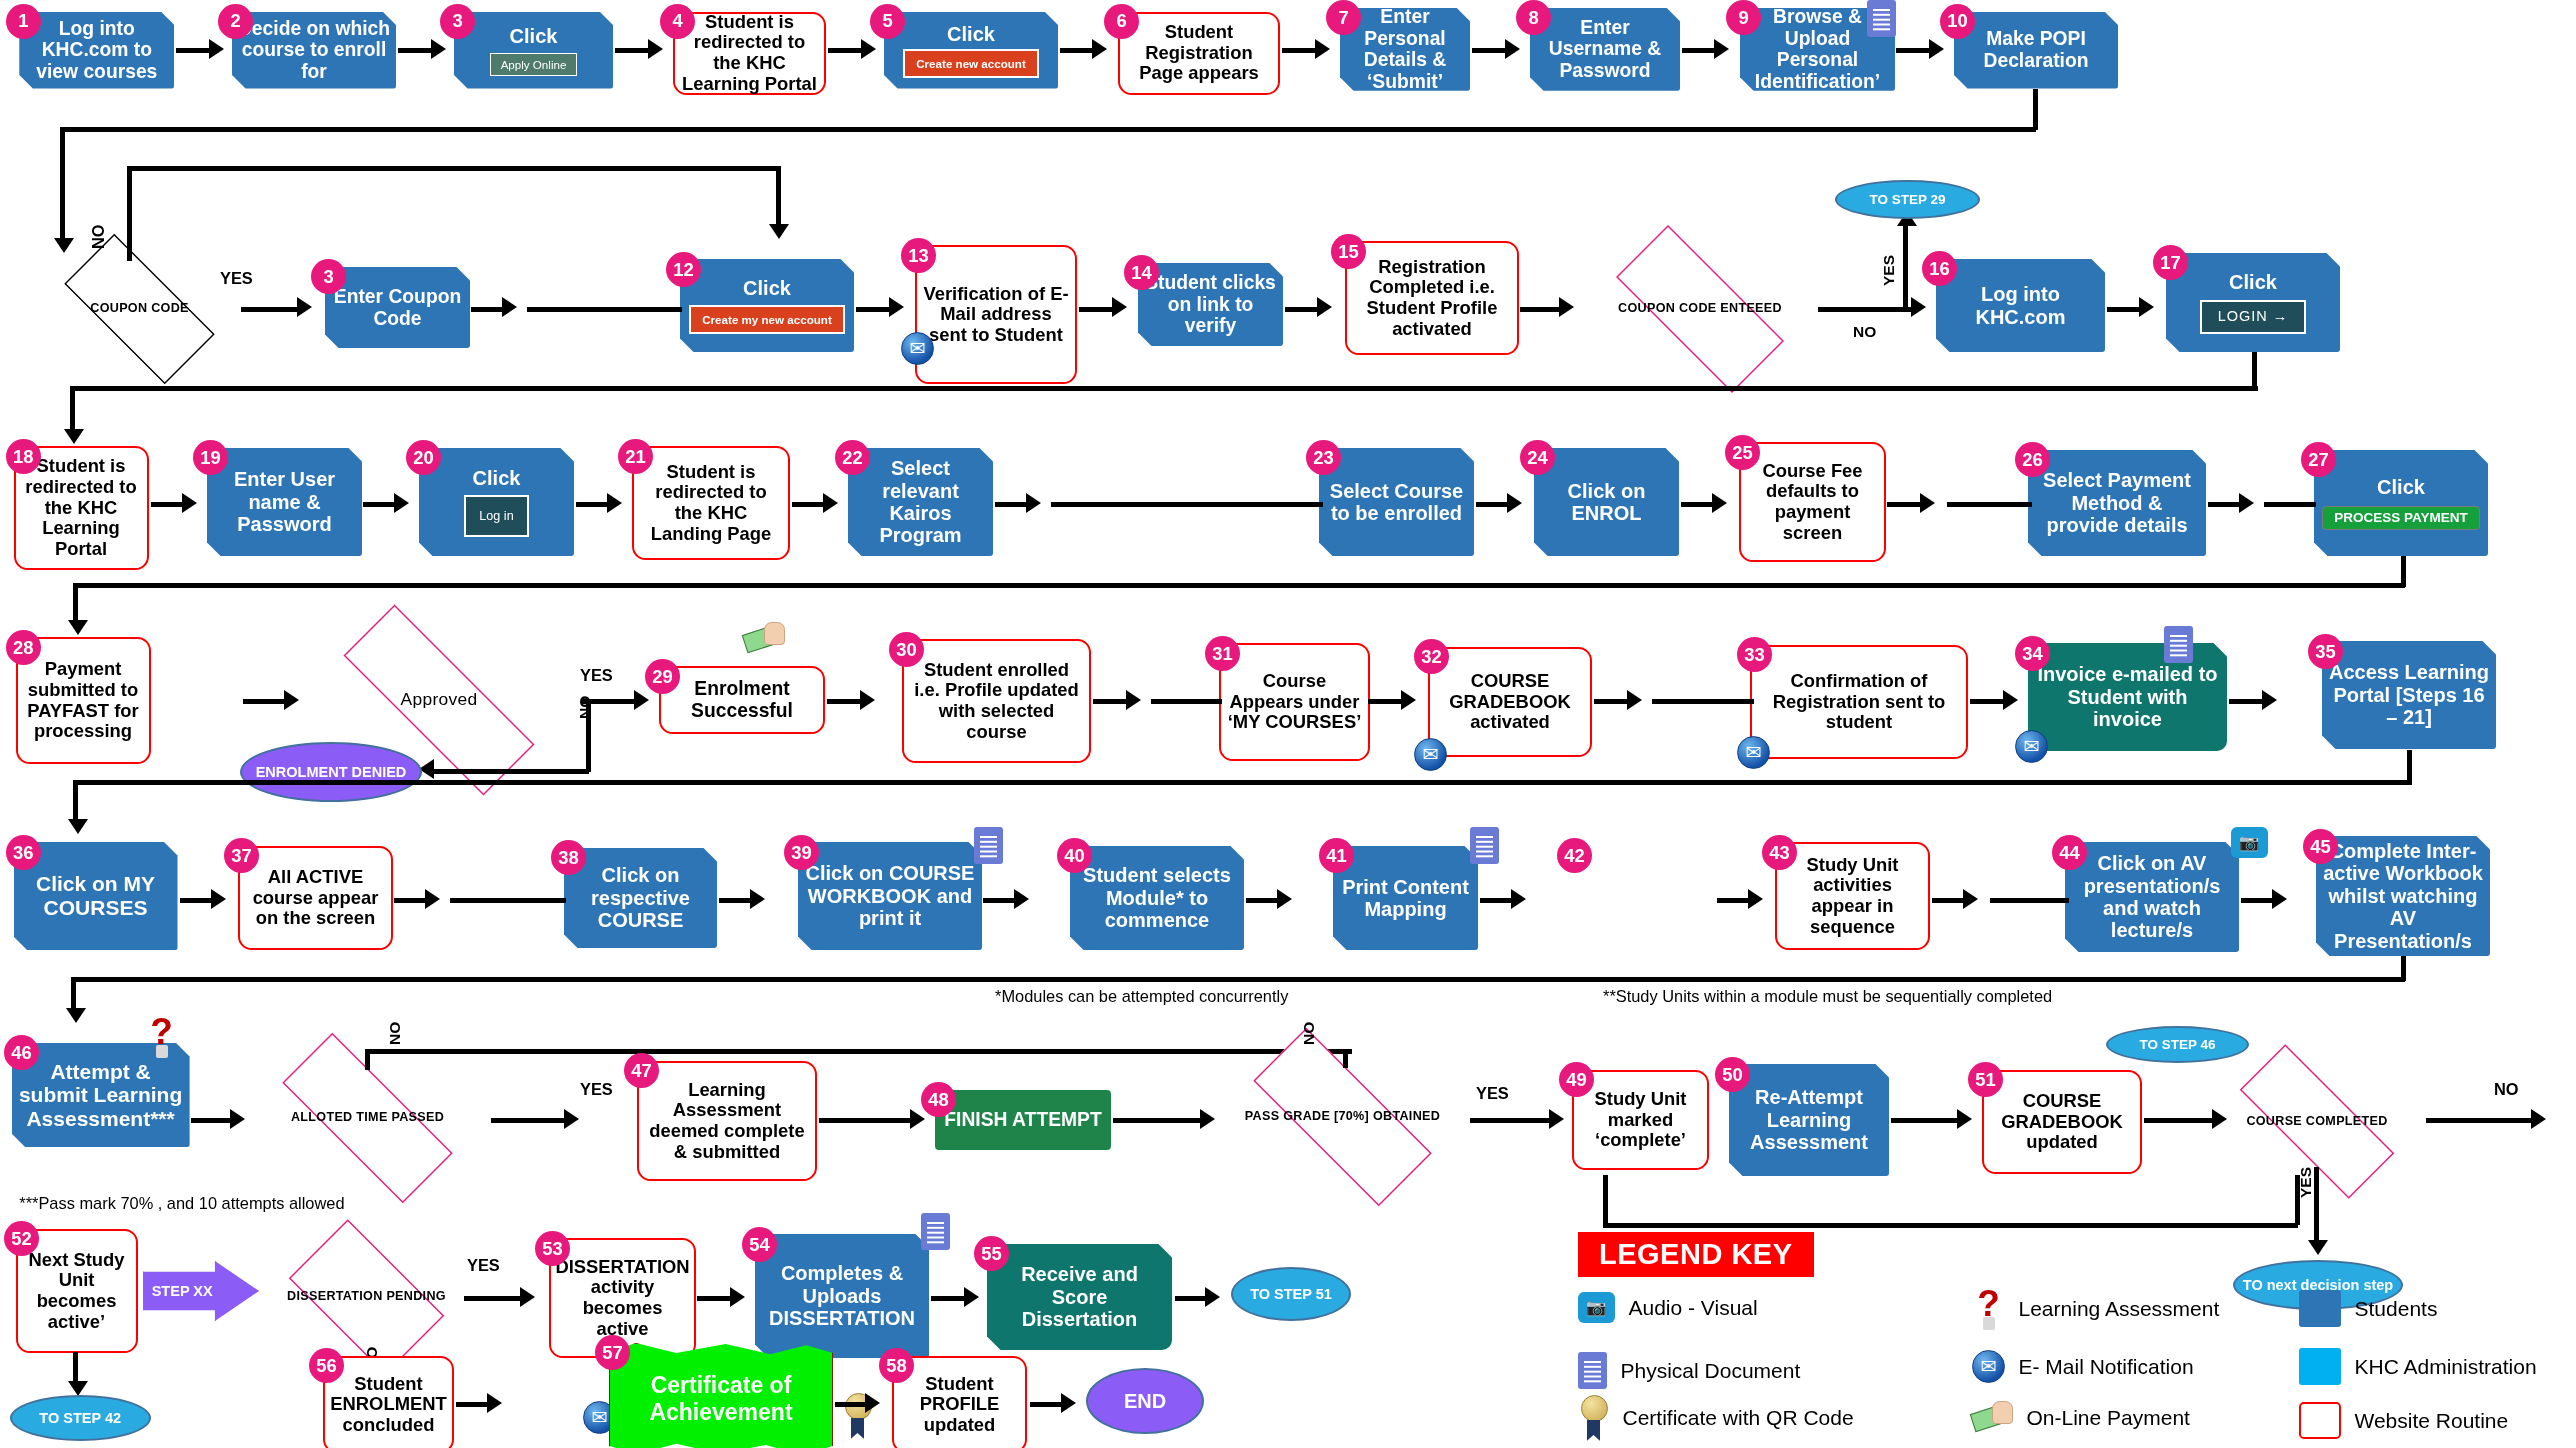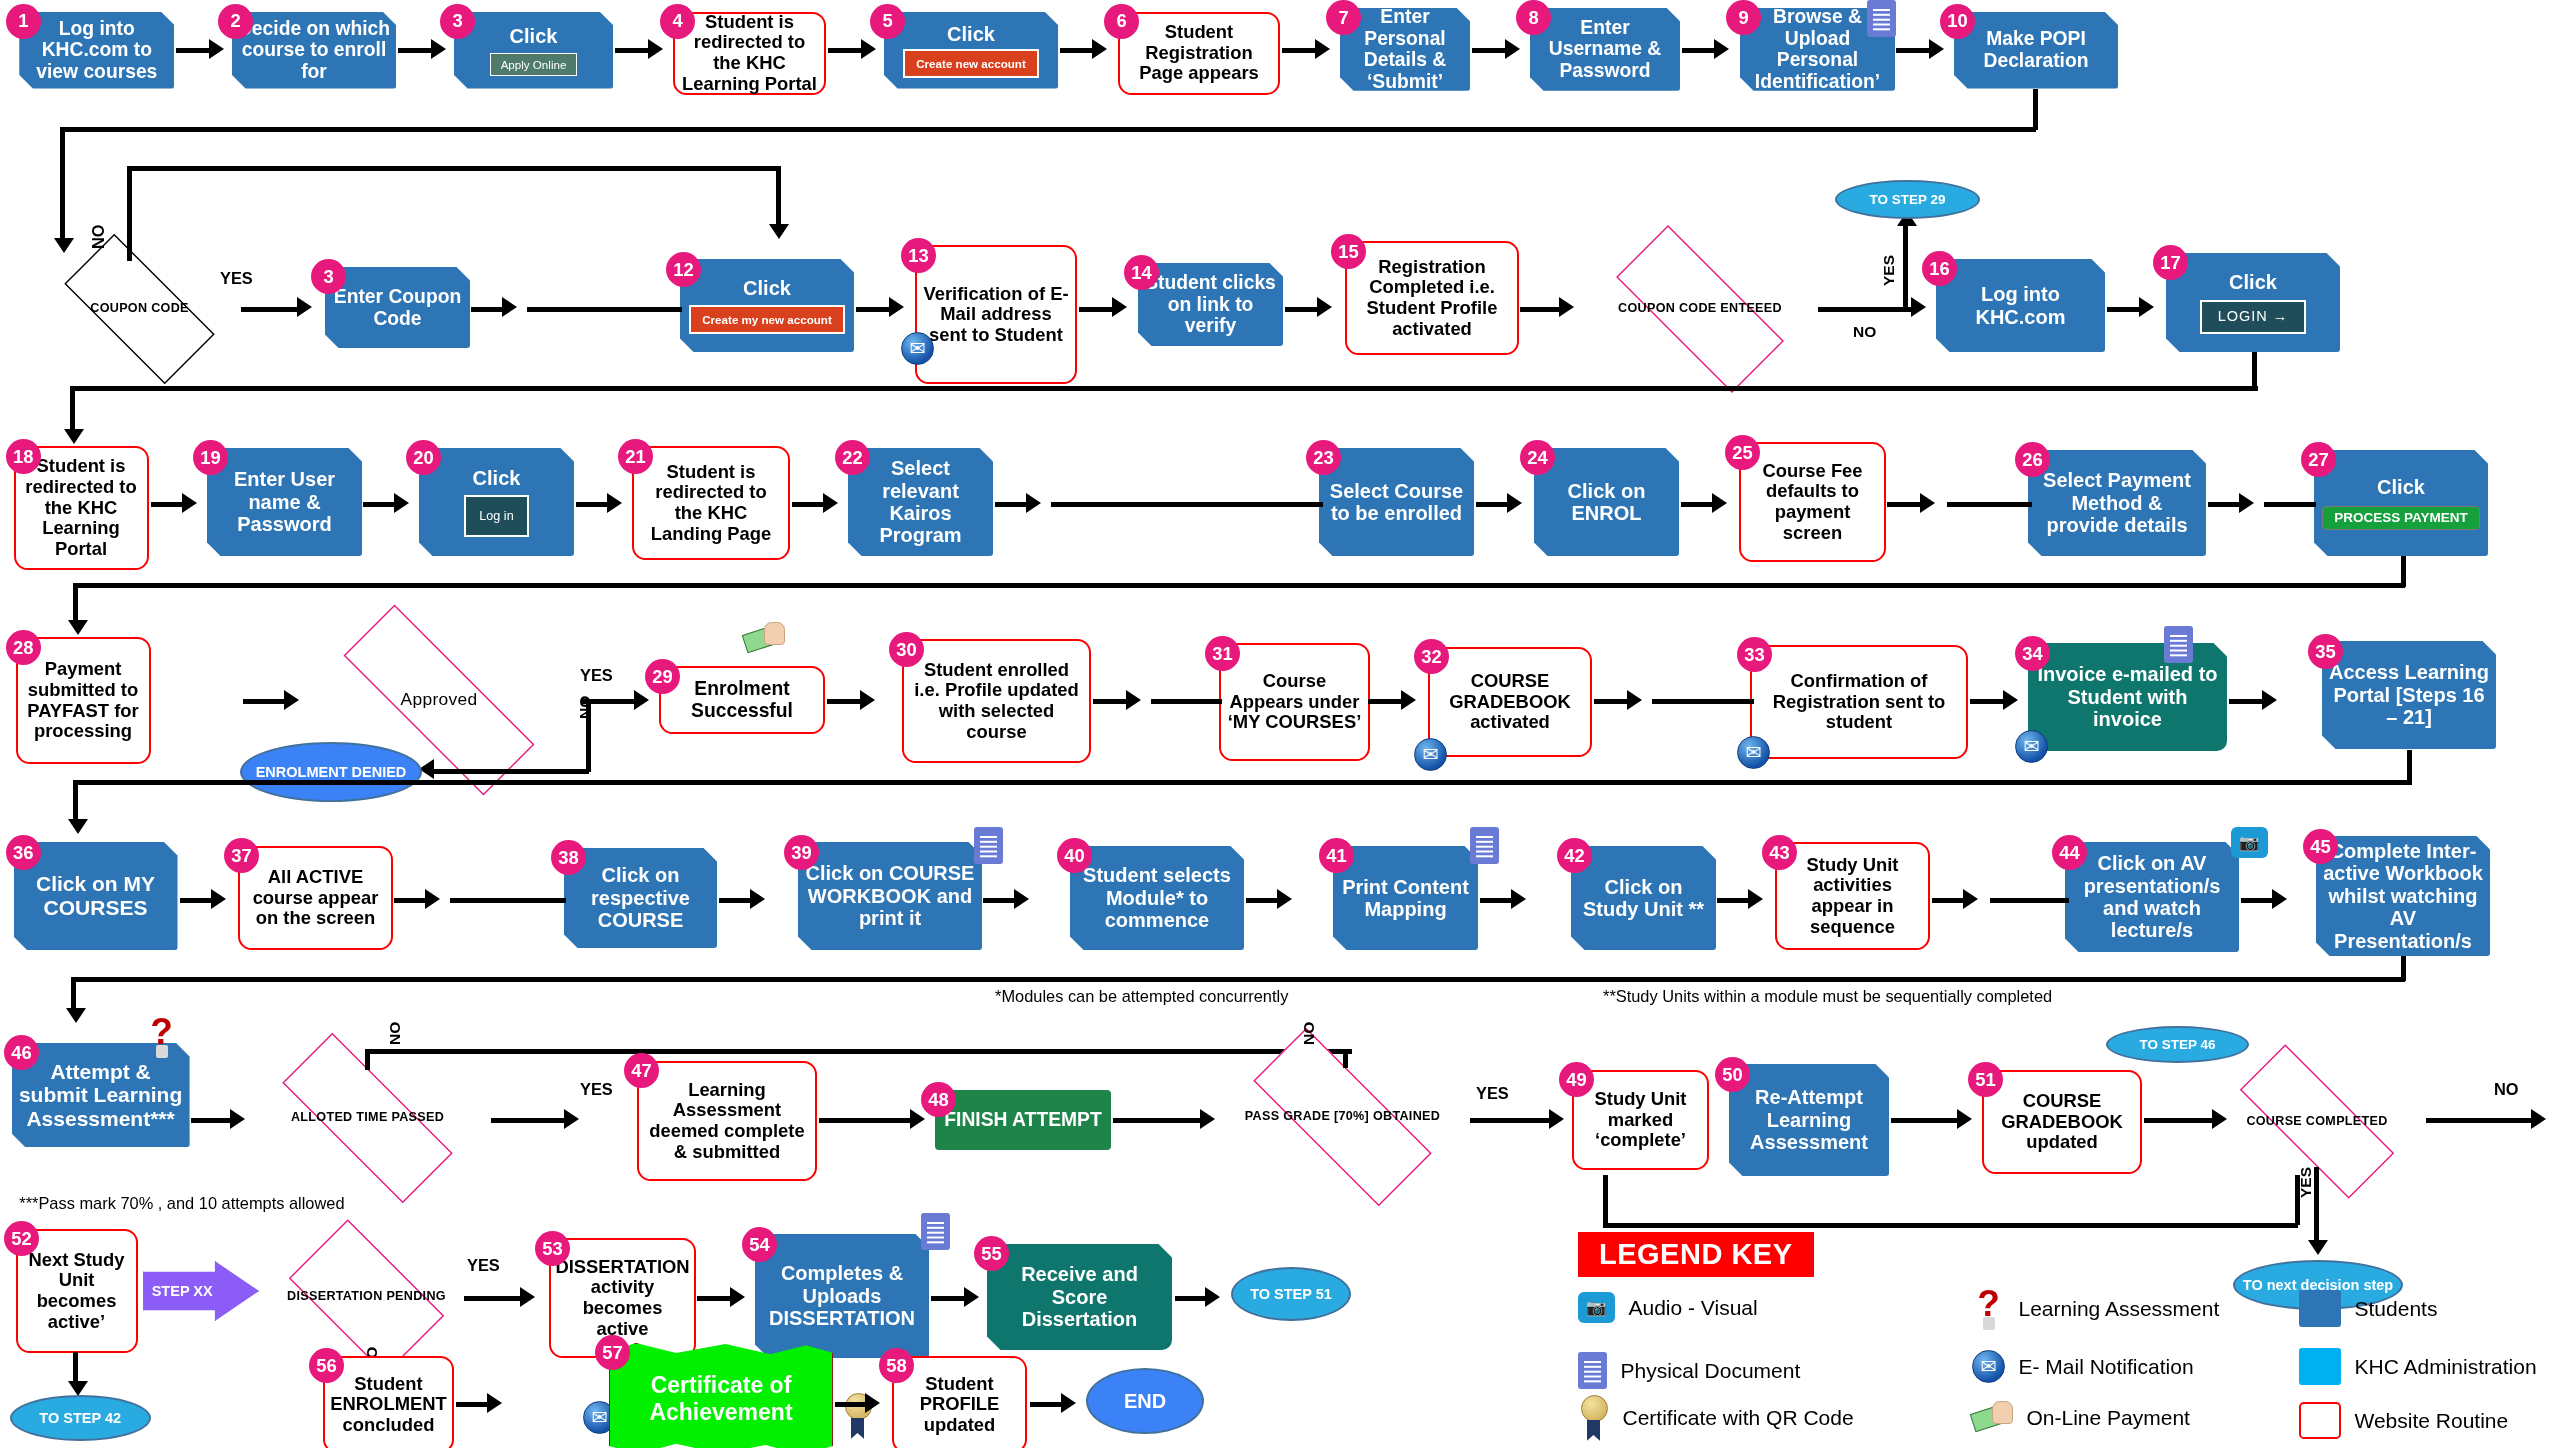--- a/index.html
+++ b/index.html
@@ -39,21 +39,21 @@
                        font-size:12.6px; font-weight:bold; color:#000; line-height:1.25;
                        letter-spacing:0.3px; }
   .diamond::before { content:""; position:absolute; inset:0;
       background:#ffffff; border:2.9px solid #000; transform:rotate(45deg) scale(.707);}
   .diamond.pink::before { border-color:#E8197D; }
 
   
   .ellipse { position:absolute; display:flex; align-items:center; justify-content:center;
              border-radius:50%; text-align:center; font-weight:bold; }
   .ell-cyan { background:#29ABE2; border:2.9px solid #41719C; color:#ffffff; }
-  .ell-red  { background:#3b82f6; border:2.9px solid #41719C; color:#ffffff; }
+  .ell-red  { background:#8b5cf6; border:2.9px solid #41719C; color:#ffffff; }
 
   
   .badge { position:absolute; width:35px; height:35px; border-radius:50%;
            background:#E8197D; color:#ffffff; font-size:18.4px; font-weight:bold;
            display:flex; align-items:center; justify-content:center; z-index:9;
            font-family:"Liberation Sans", sans-serif; }
 
   
   .mini-btn { display:inline-flex; align-items:center; justify-content:center;
               font-weight:normal; }
@@ -554,23 +554,20 @@
 
   <div class="node box-blue" style="left:1333px;top:846px;width:145px;height:104px;font-size:20px;padding:1.9px 5.8px;">
     <span>Print Content Mapping</span>
     </div>
   <div class="badge" style="left:1319px;top:838px;">41</div>
   <span class="ico ico-doc" style="position:absolute;left:1470px;top:827px;"></span>
 
   <div class="hline" style="left:1480px;top:898px;width:33px;"></div>
   <div class="arrow-r" style="left:1511px;top:889px;"></div>
 
-  <div class="node box-blue" style="left:1571px;top:846px;width:145px;height:104px;font-size:20px;padding:1.9px 5.8px;">
-    <span>Click on Study Unit **</span>
-    </div>
   <div class="badge" style="left:1557px;top:838px;">42</div>
 
   <div class="hline" style="left:1717px;top:898px;width:33px;"></div>
   <div class="arrow-r" style="left:1748px;top:889px;"></div>
 
   <div class="node box-white" style="left:1775px;top:842px;width:155px;height:108px;font-size:18.4px;padding:1.9px 5.8px;">
     <span>Study Unit activities appear in sequence</span>
     </div>
   <div class="badge" style="left:1762px;top:835px;">43</div>
 

